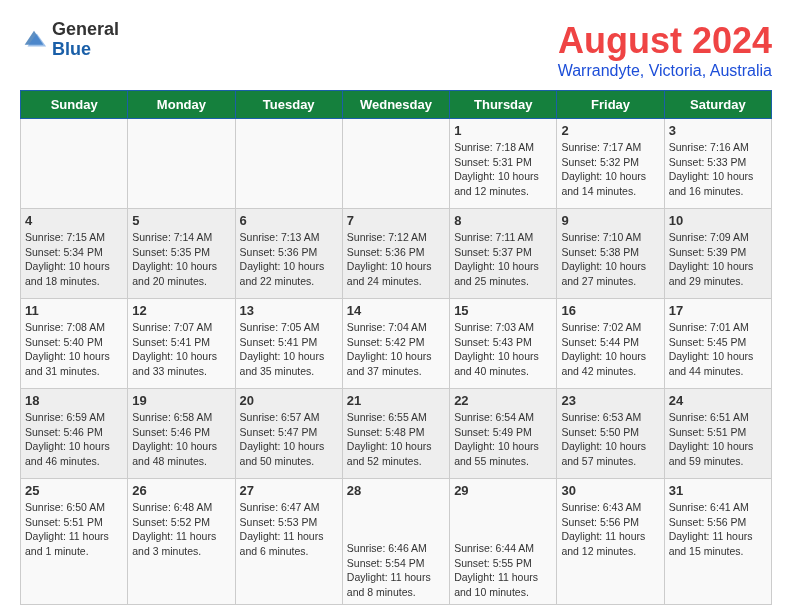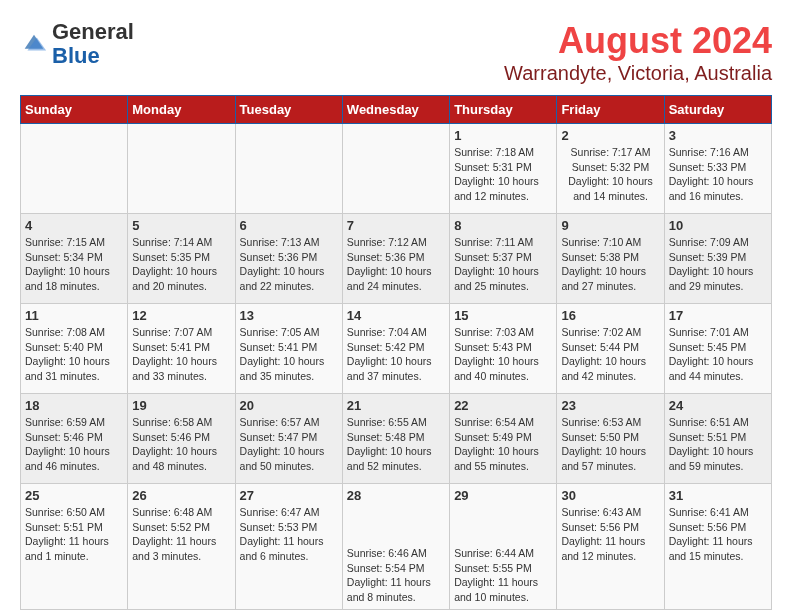--- a/index.html
+++ b/index.html
@@ -15,54 +15,54 @@
       justify-content: space-between;
       align-items: flex-start;
       margin-bottom: 10px;
     }
     .logo {
       display: flex;
       align-items: center;
       gap: 4px;
     }
     .logo-text {
-      font-size: 22px;
+      font-size: 18px;
       font-weight: bold;
       color: #333;
       line-height: 1.1;
     }
     .logo-text span {
       color: #1a5fa8;
     }
     .logo-icon {
       width: 28px;
       height: 28px;
     }
     .title-block {
       text-align: right;
     }
     .month-title {
       font-size: 36px;
       font-weight: bold;
       color: #ef4444;
     }
     .location {
-      font-size: 20px;
-      color: #7f1d1d;
+      font-size: 16px;
+      color: #1d4ed8;
     }
     table {
       width: 100%;
       border-collapse: collapse;
       font-size: 11px;
     }
     thead tr th {
-      background-color: #b91c1c;
+      background-color: #15803d;
       color: #fff;
       padding: 6px 4px;
-      text-align: left;
+      text-align: center;
       font-size: 13px;
       border: 1px solid #1a5fa8;
     }
     tbody tr td {
       border: 1px solid #ccc;
       vertical-align: top;
       padding: 4px;
       width: calc(100% / 7);
       height: 90px;
     }
@@ -129,21 +129,21 @@
         <td class="empty-cell"></td>
         <td>
           <span class="day-number">1</span>
           <div class="day-info" style="white-space: pre-line;">Sunrise: 7:18 AM
 Sunset: 5:31 PM
 Daylight: 10 hours
 and 12 minutes.</div>
         </td>
         <td>
           <span class="day-number">2</span>
-          <div class="day-info" style="white-space: pre-line; text-align: center;">Sunrise: 7:17 AM
+          <div class="day-info" style="white-space: pre-line;">Sunrise: 7:17 AM
 Sunset: 5:32 PM
 Daylight: 10 hours
 and 14 minutes.</div>
         </td>
         <td>
           <span class="day-number">3</span>
           <div class="day-info" style="white-space: pre-line;">Sunrise: 7:16 AM
 Sunset: 5:33 PM
 Daylight: 10 hours
 and 16 minutes.</div>

